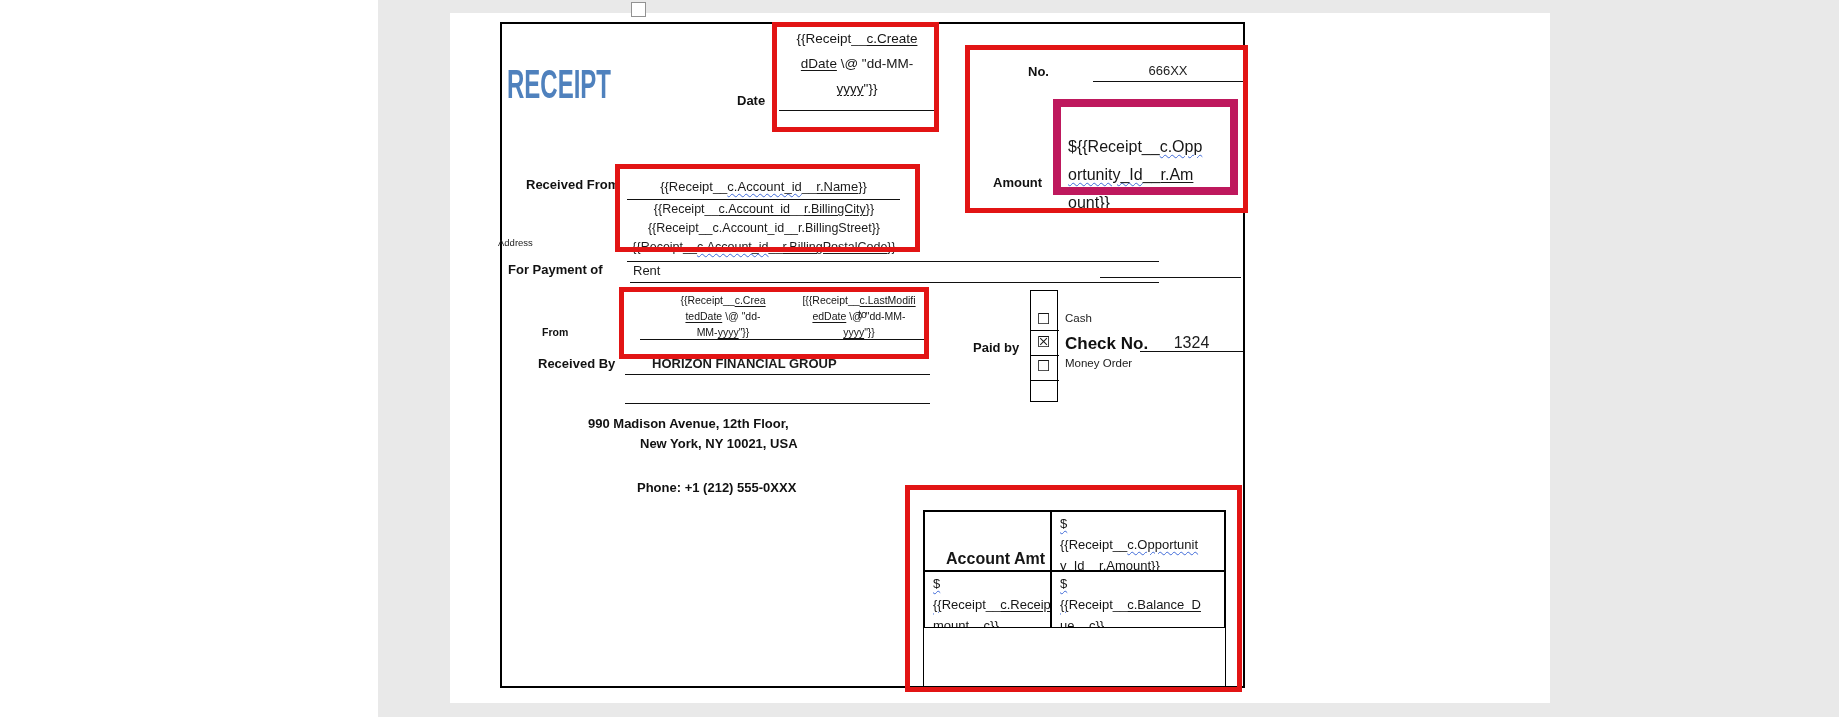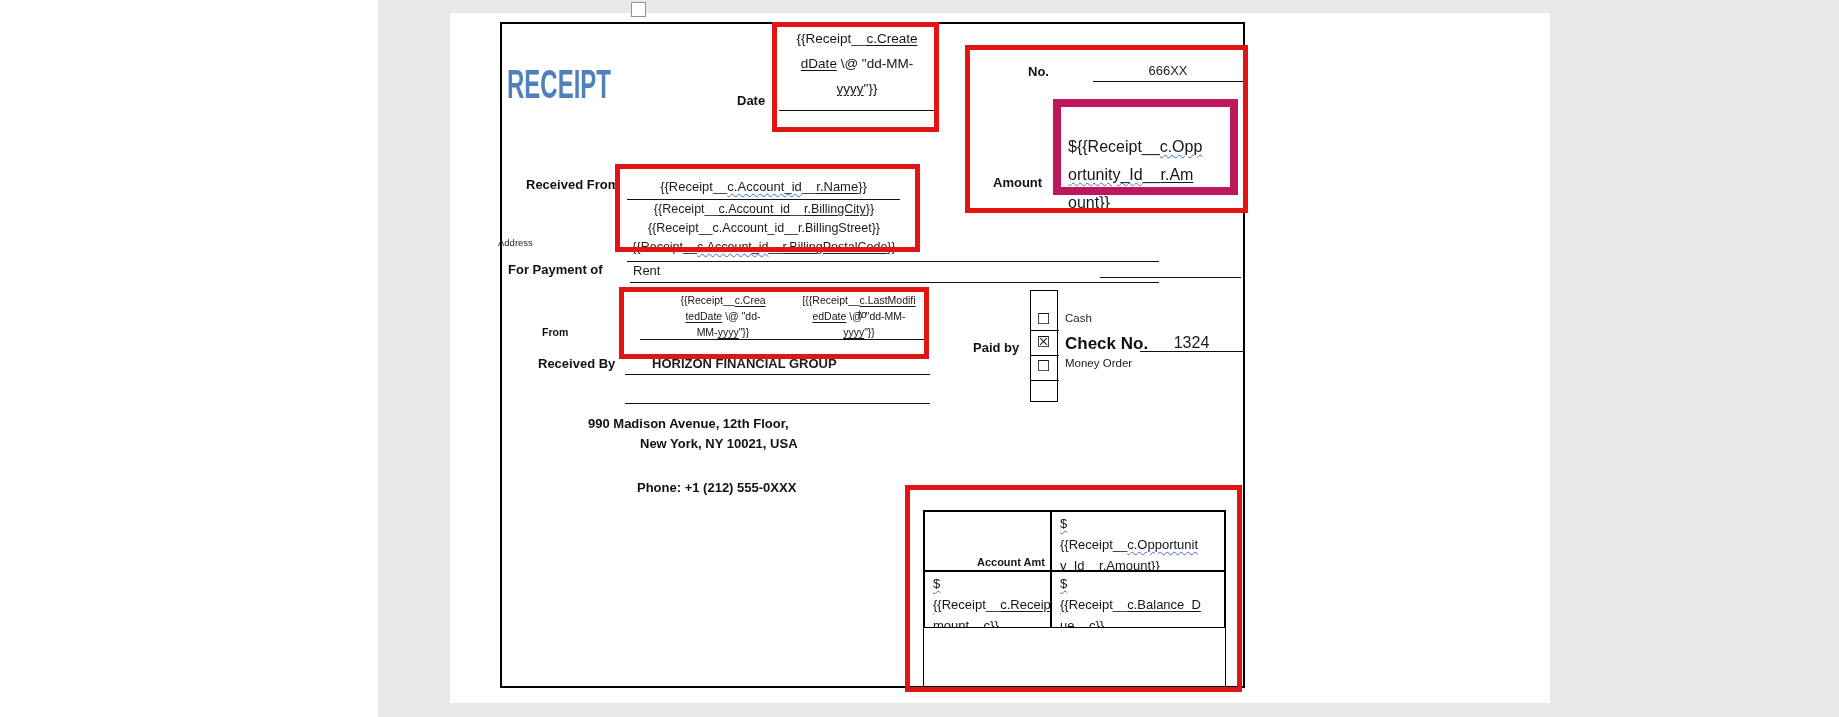--- a/index.html
+++ b/index.html
@@ -29,21 +29,21 @@
   .smallpara{font-size:10.5px;line-height:16px;}
   .amountbox{left:1053px;top:99px;width:185px;height:96px;border:8px solid #be185d;
              font-size:16px;line-height:28px;padding:26px 0 0 7px;box-sizing:border-box;overflow:visible;white-space:nowrap;}
   .cbcol{left:1030px;top:290px;width:28px;height:112px;border:1.5px solid #000;box-sizing:border-box;}
   .cbline{left:1030px;width:29px;border-top:1.5px solid #000;height:0;}
   .cbglyph{font-size:15px;line-height:14px;font-family:"DejaVu Sans",sans-serif;}
   .summary{left:923px;top:510px;width:303px;height:177px;border:1.5px solid #000;box-sizing:border-box;
            display:grid;grid-template-columns:127px 1fr;grid-template-rows:60px 57px 58px;z-index:2;background:#fff;}
   .summary .cell{border:0.75px solid #000;box-sizing:border-box;overflow:hidden;}
   .summary .slabel{display:flex;align-items:flex-end;justify-content:flex-end;
-                   font-weight:bold;font-size:11px;padding:0 5px 2px 0;}
+                   font-weight:bold;font-size:16px;padding:0 5px 2px 0;}
   .summary .sval{font-size:13px;line-height:21px;padding:1px 0 0 8px;white-space:nowrap;}
 </style>
 </head>
 <body>
 
 <div class="abs workspace"></div>
 
 <div class="abs page"></div>
 
 <div class="abs handle"></div>

